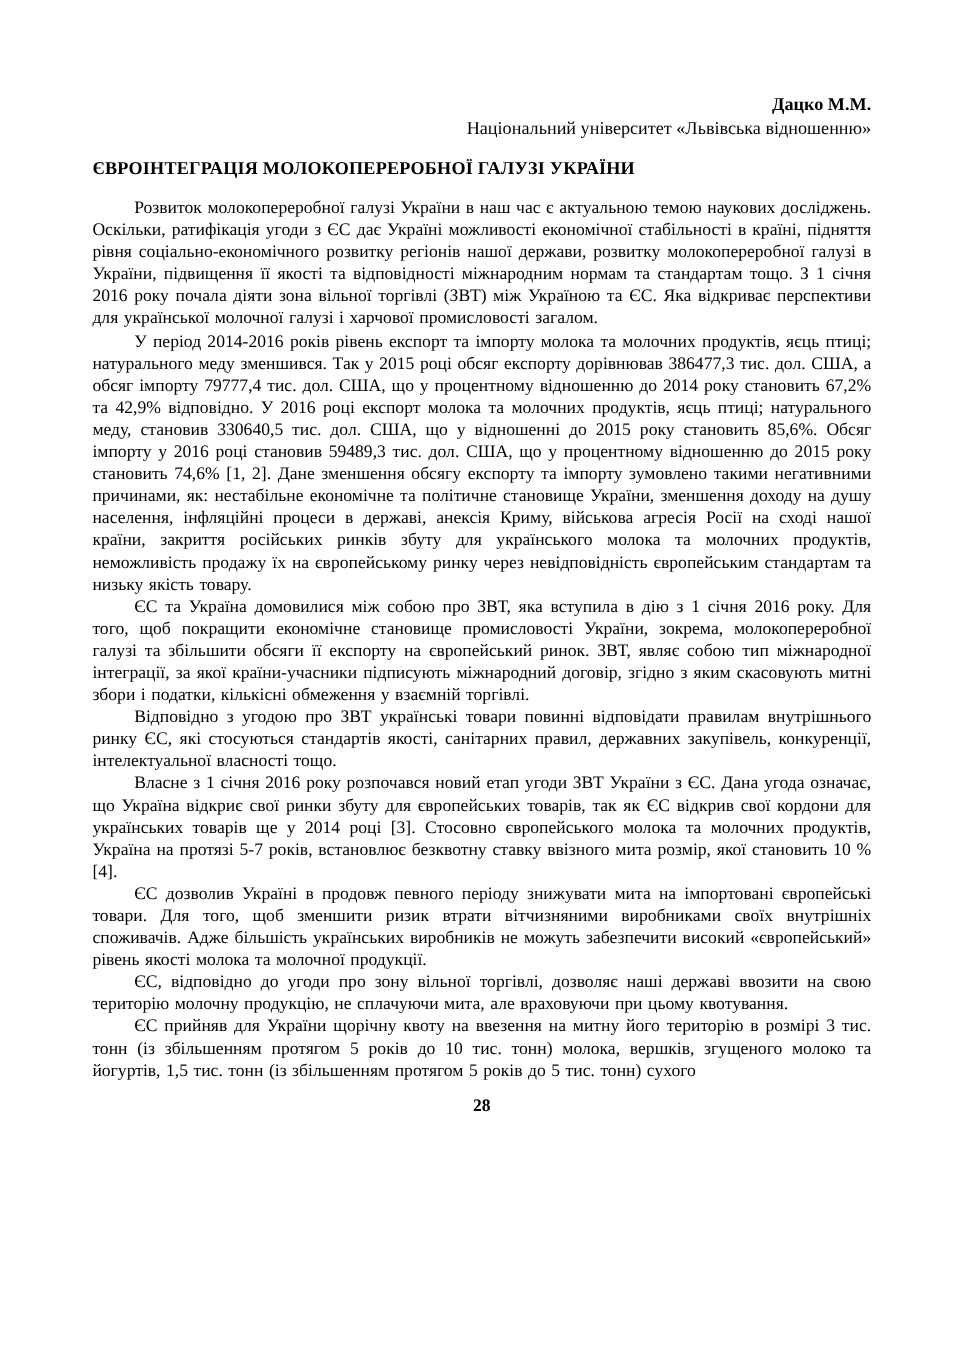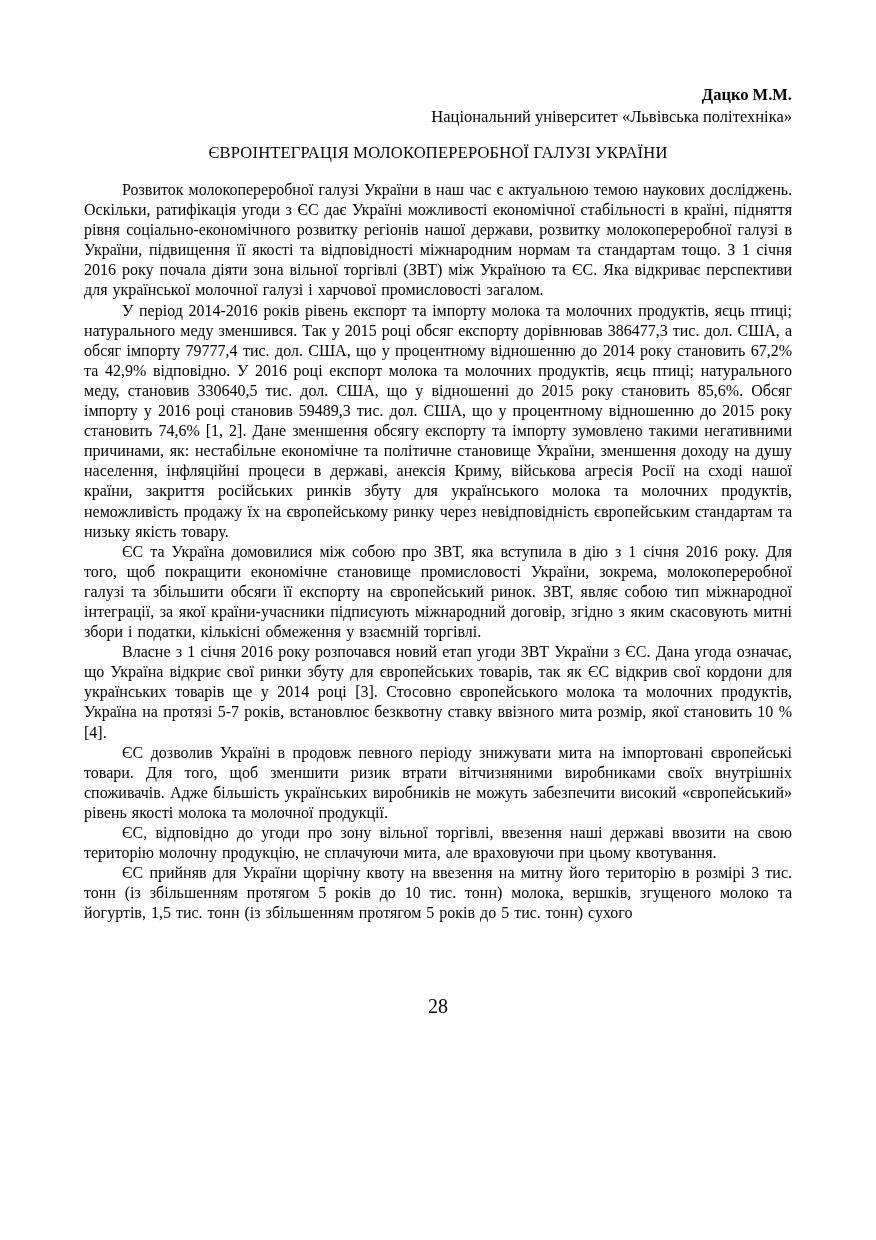--- a/index.html
+++ b/index.html
@@ -24,62 +24,64 @@
     font-size: 16.5px;
     line-height: 21.5px;
   }
   .author-name {
     font-weight: bold;
   }
   .affiliation {
     font-weight: normal;
   }
   .paper-title {
-    text-align: center;
-    font-weight: normal;
+    text-align: left;
+    font-weight: bold;
     font-size: 16.5px;
     line-height: 21px;
     margin: 15px 0 17px 0;
     letter-spacing: 0.2px;
   }
   .body-text p {
     margin: 0;
     font-size: 16px;
     line-height: 20.1px;
     text-align: justify;
     text-indent: 38px;
     word-spacing: 1px;
   }
   .page-footer {
     position: absolute;
     left: 0;
     right: 0;
     bottom: 52px;
     text-align: center;
-    font-size: 20px;
+    font-size: 16px;
     line-height: 20px;
+    font-weight: bold;
   }
 </style>
 </head>
 <body>
 
 <div class="page">
 
   <div class="byline-block">
     <div class="author-name">Дацко М.М.</div>
-    <div class="affiliation">Національний університет «Львівська політехніка»</div>
+    <div class="affiliation">Національний університет «Львівська відношенню»</div>
   </div>
 
   <h1 class="paper-title">ЄВРОІНТЕГРАЦІЯ МОЛОКОПЕРЕРОБНОЇ ГАЛУЗІ УКРАЇНИ</h1>
 
   <div class="body-text">
     <p>Розвиток молокопереробної галузі України в наш час є актуальною темою наукових досліджень. Оскільки, ратифікація угоди з ЄС дає Україні можливості економічної стабільності в країні, підняття рівня соціально-економічного розвитку регіонів нашої держави, розвитку молокопереробної галузі в України, підвищення її якості та відповідності міжнародним нормам та стандартам тощо. З 1 січня 2016 року почала діяти зона вільної торгівлі (ЗВТ) між Україною та ЄС. Яка відкриває перспективи для української молочної галузі і харчової промисловості загалом.</p>
     <p>У період 2014-2016 років рівень експорт та імпорту молока та молочних продуктів, яєць птиці; натурального меду зменшився. Так у 2015 році обсяг експорту дорівнював 386477,3 тис. дол. США, а обсяг імпорту 79777,4 тис. дол. США, що у процентному відношенню до 2014 року становить 67,2% та 42,9% відповідно. У 2016 році експорт молока та молочних продуктів, яєць птиці; натурального меду, становив 330640,5 тис. дол. США, що у відношенні до 2015 року становить 85,6%. Обсяг імпорту у 2016 році становив 59489,3 тис. дол. США, що у процентному відношенню до 2015 року становить 74,6% [1, 2]. Дане зменшення обсягу експорту та імпорту зумовлено такими негативними причинами, як: нестабільне економічне та політичне становище України, зменшення доходу на душу населення, інфляційні процеси в державі, анексія Криму, військова агресія Росії на сході нашої країни, закриття російських ринків збуту для українського молока та молочних продуктів, неможливість продажу їх на європейському ринку через невідповідність європейським стандартам та низьку якість товару.</p>
     <p>ЄС та Україна домовилися між собою про ЗВТ, яка вступила в дію з 1 січня 2016 року. Для того, щоб покращити економічне становище промисловості України, зокрема, молокопереробної галузі та збільшити обсяги її експорту на європейський ринок. ЗВТ, являє собою тип міжнародної інтеграції, за якої країни-учасники підписують міжнародний договір, згідно з яким скасовують митні збори і податки, кількісні обмеження у взаємній торгівлі.</p>
+    <p>Відповідно з угодою про ЗВТ  українські товари повинні відповідати правилам внутрішнього ринку ЄС, які стосуються стандартів якості, санітарних правил, державних закупівель, конкуренції, інтелектуальної власності тощо.</p>
     <p>Власне з 1 січня 2016 року розпочався новий етап угоди ЗВТ України з ЄС. Дана угода означає, що Україна відкриє свої ринки збуту для європейських товарів, так як ЄС відкрив свої кордони для українських товарів ще у 2014 році [3]. Стосовно європейського молока та молочних продуктів, Україна  на протязі 5-7 років, встановлює безквотну ставку ввізного мита розмір, якої становить 10 % [4].</p>
     <p>ЄС дозволив Україні в продовж певного періоду знижувати мита на імпортовані європейські товари. Для того, щоб зменшити ризик втрати вітчизняними виробниками своїх внутрішніх споживачів. Адже більшість українських виробників не можуть забезпечити високий «європейський» рівень якості молока та молочної продукції.</p>
-    <p>ЄС, відповідно до угоди про зону вільної торгівлі, ввезення наші державі ввозити на свою територію молочну продукцію, не сплачуючи мита, але враховуючи при цьому квотування.</p>
+    <p>ЄС, відповідно до угоди про зону вільної торгівлі, дозволяє наші державі ввозити на свою територію молочну продукцію, не сплачуючи мита, але враховуючи при цьому квотування.</p>
     <p>ЄС прийняв для України щорічну квоту на ввезення на митну його територію в розмірі 3 тис. тонн (із збільшенням протягом 5 років до 10 тис. тонн) молока, вершків, згущеного молоко та йогуртів, 1,5 тис. тонн (із збільшенням протягом 5 років до 5 тис. тонн) сухого</p>
   </div>
 
   <div class="page-footer">28</div>
 
 </div>
 
 </body></html>

